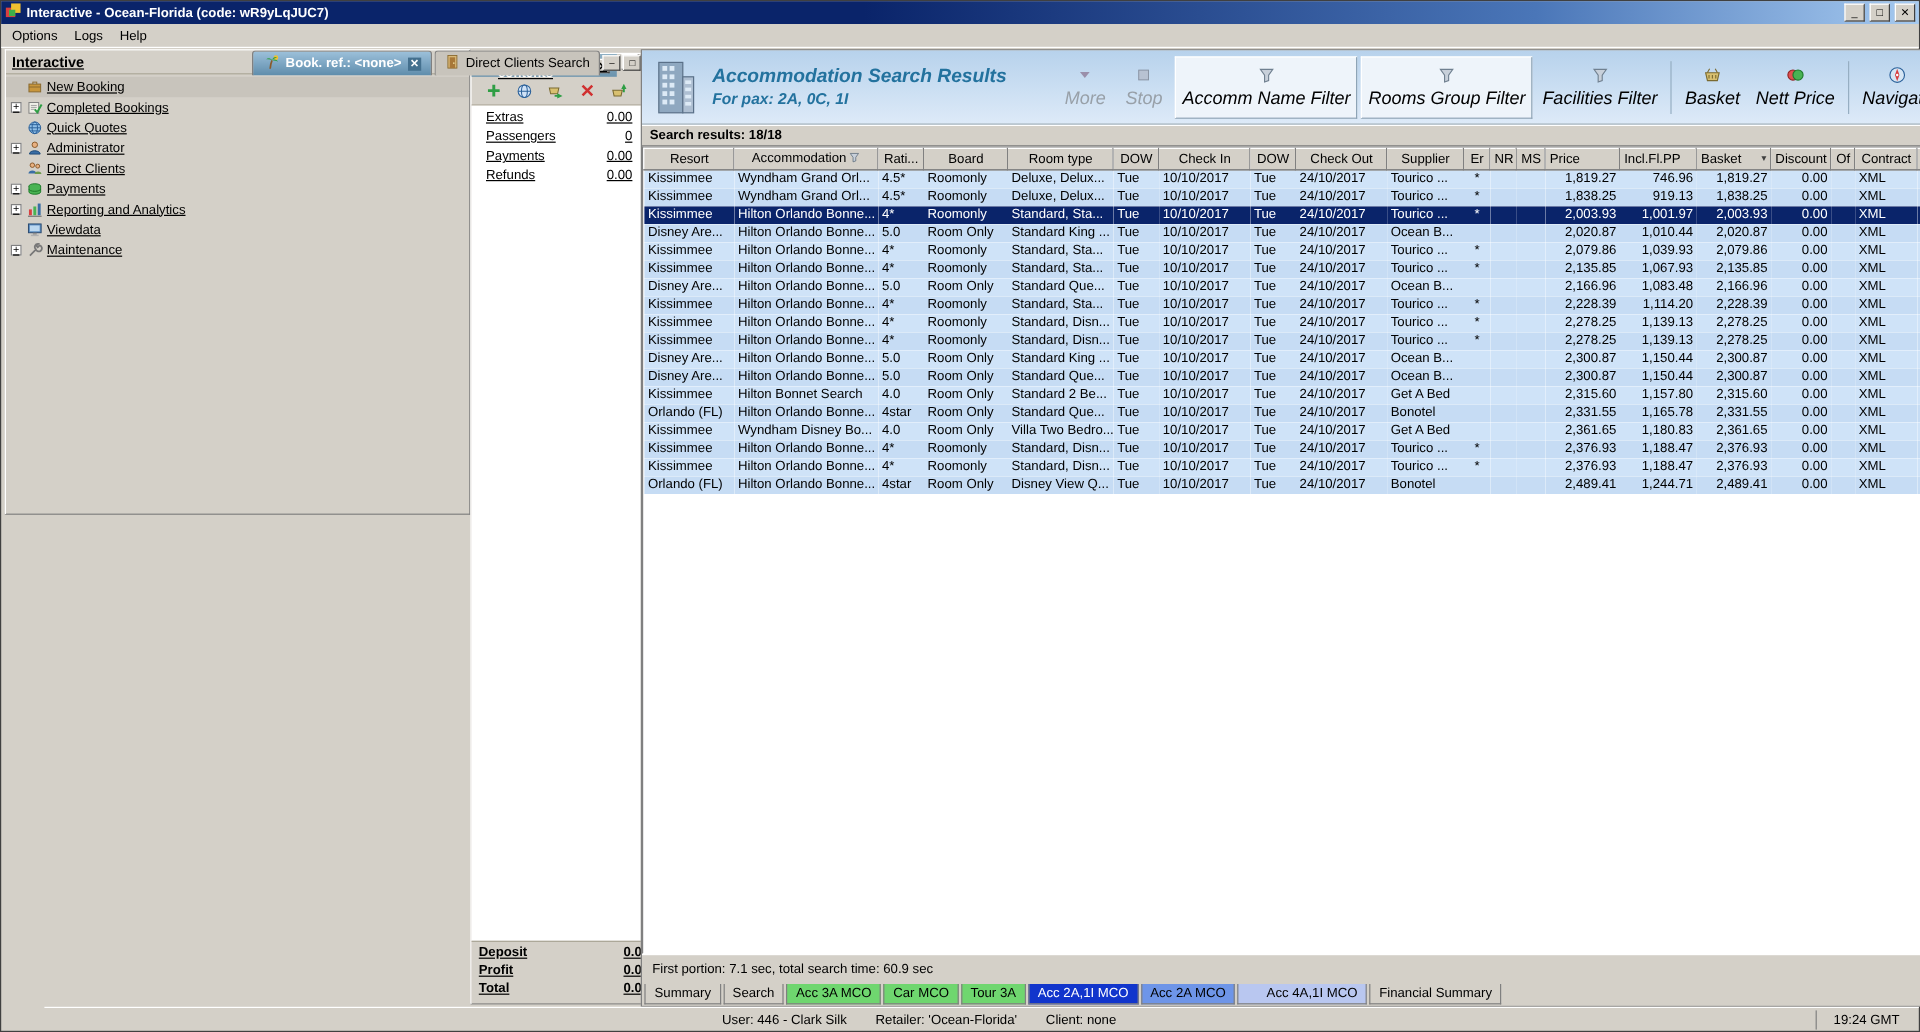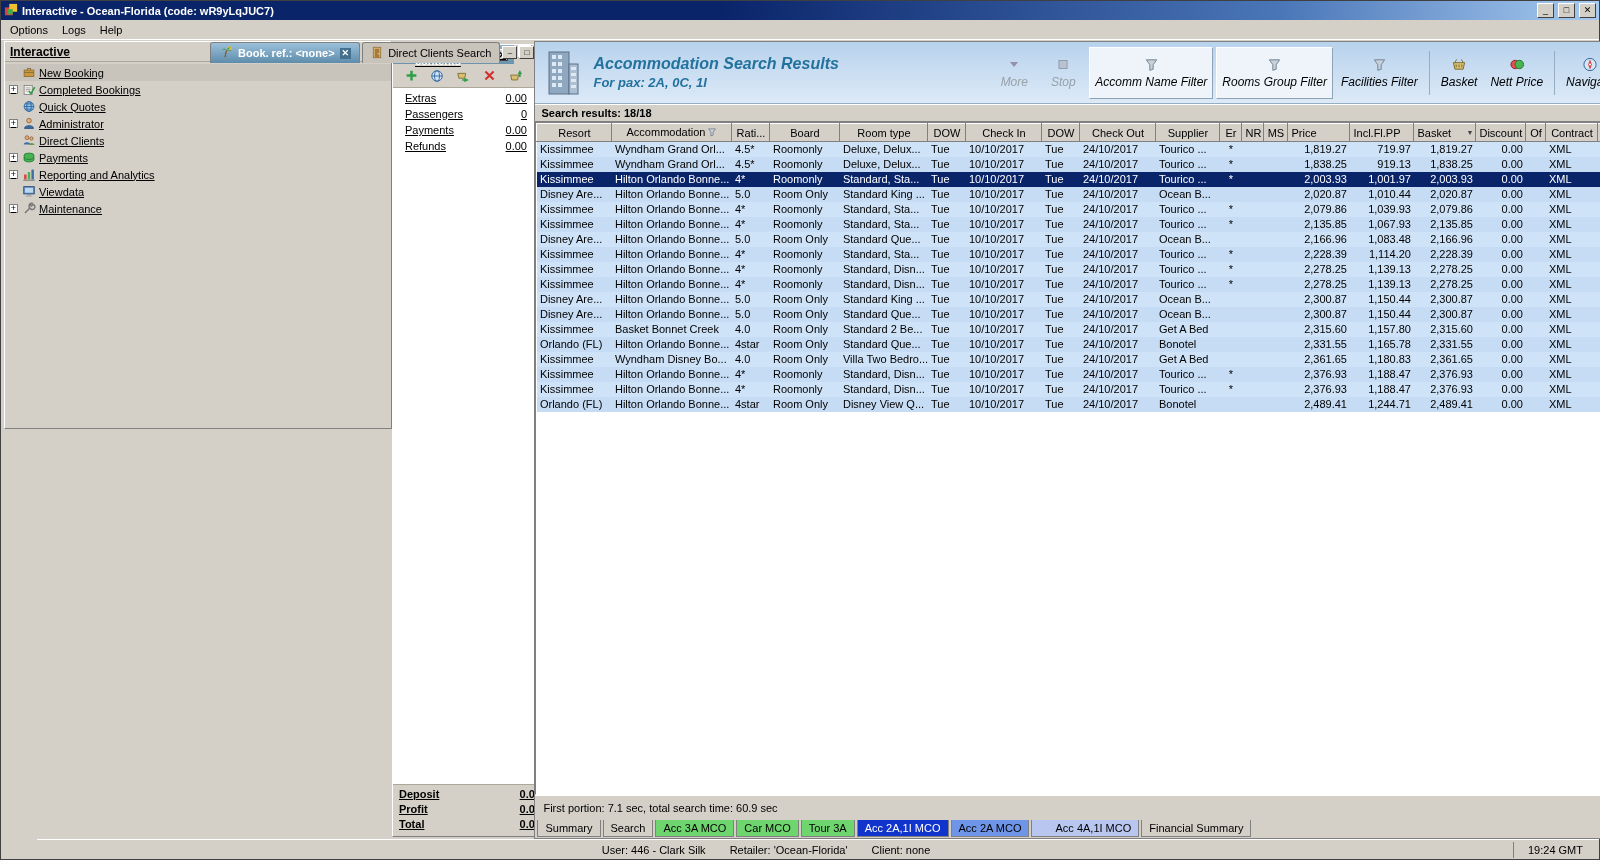--- a/index.html
+++ b/index.html
@@ -60,21 +60,21 @@
   .mdi-btns { margin-left:auto; display:flex; gap:2px; padding-bottom:4px; }
 
   .main-window { flex:1; border:1px solid #808080; background:#d4d0c8; display:flex; flex-direction:column; min-height:0; }
 
   .header-band { height:62px; flex:0 0 62px; background:linear-gradient(to bottom,#b7d2ec,#ddeaf8); display:flex; align-items:center; padding:0 8px 0 10px; border-bottom:1px solid #96aec2;font-style:italic; }
   .building { width:38px; height:48px; display:flex; align-items:center; }
   .header-titles { display:flex; flex-direction:column; justify-content:center; margin-left:10px; }
   .header-title { font-size:16px; font-weight:bold; color:#23729e; }
   .header-sub { font-size:13px; font-weight:bold; color:#23729e; margin-top:2px; }
   .toolbar { margin-left:auto; display:flex; align-items:center; gap:3px; height:100%; }
-  .tool { min-width:46px; height:52px; display:flex; flex-direction:column; align-items:center; justify-content:center; gap:3px; font-size:12px; padding:0 5px; white-space:nowrap; text-align:center; }
+  .tool { min-width:46px; height:52px; display:flex; flex-direction:column; align-items:center; justify-content:center; gap:3px; font-size:15px; padding:0 5px; white-space:nowrap; text-align:center; }
   .tool.disabled { color:#98a0a8; }
   .tool.boxed { background:#eef4fa; border:1px solid; border-color:#fff #8ea4b6 #8ea4b6 #fff; }
   .tool-sep { width:1px; height:44px; background:#96aec2; margin:0 3px; }
   .tool-icon { height:16px; display:flex; align-items:center; }
 
   .results-bar { height:18px; flex:0 0 18px; background:#d4d0c8; font-weight:bold; padding:2px 6px; border-bottom:1px solid #808080; border-top:1px solid #fff; }
 
   .table-wrap { flex:1; background:#fff; border:1px solid; border-color:#808080 #fff #fff #808080; overflow:hidden; min-height:0; }
   table { border-collapse:collapse; table-layout:fixed; width:100%; font-size:11px; }
   th { background:#d4d0c8; border:1px solid; border-color:#fff #808080 #808080 #fff; height:18px; font-weight:normal; text-align:center; padding:0 3px; white-space:nowrap; overflow:hidden; position:relative; }
@@ -522,21 +522,21 @@
                   <td class="data">Deluxe, Delux...</td>
                   <td class="data">Tue</td>
                   <td class="data">10/10/2017</td>
                   <td class="data">Tue</td>
                   <td class="data">24/10/2017</td>
                   <td class="data">Tourico ...</td>
                   <td class="data ctr">*</td>
                   <td class="data ctr"></td>
                   <td class="data ctr"></td>
                   <td class="data num">1,819.27</td>
-                  <td class="data num">719.97</td>
+                  <td class="data num">746.96</td>
                   <td class="data num">1,819.27</td>
                   <td class="data num">0.00</td>
                   <td class="data"></td>
                   <td class="data">XML</td>
                   <td class="data"></td>
                   <td></td>
                 </tr>
                 <tr class="odd">
                   <td class="data">Kissimmee</td>
                   <td class="data">Wyndham Grand Orl...</td>
@@ -785,21 +785,21 @@
                   <td class="data num">1,150.44</td>
                   <td class="data num">2,300.87</td>
                   <td class="data num">0.00</td>
                   <td class="data"></td>
                   <td class="data">XML</td>
                   <td class="data"></td>
                   <td></td>
                 </tr>
                 <tr class="even">
                   <td class="data">Kissimmee</td>
-                  <td class="data">Basket Bonnet Creek</td>
+                  <td class="data">Hilton Bonnet Search</td>
                   <td class="data">4.0</td>
                   <td class="data">Room Only</td>
                   <td class="data">Standard 2 Be...</td>
                   <td class="data">Tue</td>
                   <td class="data">10/10/2017</td>
                   <td class="data">Tue</td>
                   <td class="data">24/10/2017</td>
                   <td class="data">Get A Bed</td>
                   <td class="data ctr"></td>
                   <td class="data ctr"></td>

